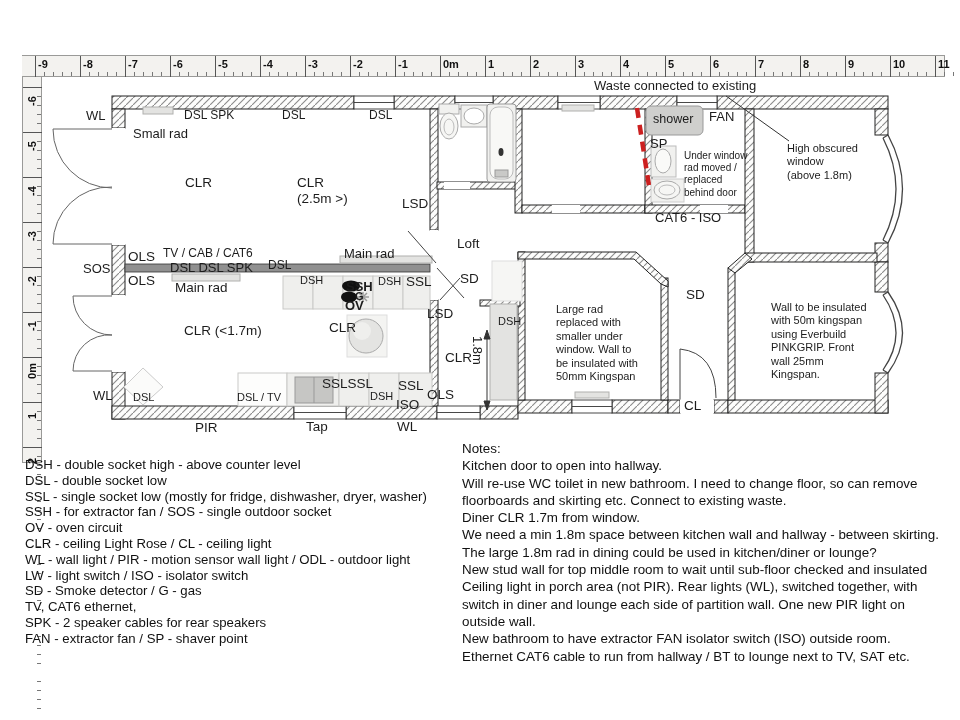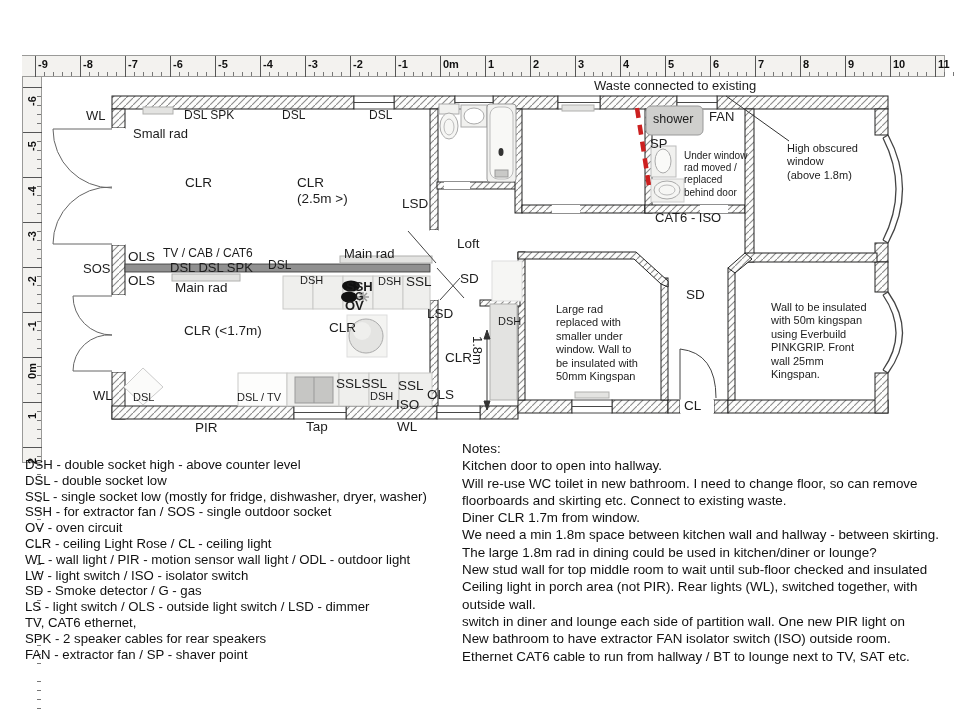--- a/index.html
+++ b/index.html
@@ -455,21 +455,21 @@
       <div class="plan-label" style="left: 346px; top: 279px; font-size: 13px; font-weight: bold;">SSH</div>
       <div class="plan-label" style="left: 355px; top: 290px; font-size: 11px; font-weight: bold;">G</div>
       <div class="plan-label" style="left: 345px; top: 298px; font-size: 13px; font-weight: bold;">OV</div>
       <div class="plan-label" style="left: 378px; top: 275px; font-size: 11px;">DSH</div>
       <div class="plan-label" style="left: 406px; top: 274px; font-size: 13.5px;">SSL</div>
       <div class="plan-label" style="left: 427px; top: 306px; font-size: 13.5px;">LSD</div>
       <div class="plan-label" style="left: 184px; top: 323px; font-size: 13.5px;">CLR (&lt;1.7m)</div>
       <div class="plan-label" style="left: 329px; top: 320px; font-size: 13.5px;">CLR</div>
       <div class="plan-label" style="left: 133px; top: 391px; font-size: 11px;">DSL</div>
       <div class="plan-label" style="left: 237px; top: 391px; font-size: 11px;">DSL / TV</div>
-      <div class="plan-label" style="left: 336px; top: 376px; font-size: 13.5px;">SSLSSL</div>
+      <div class="plan-label" style="left: 322px; top: 376px; font-size: 13.5px;">SSLSSL</div>
       <div class="plan-label" style="left: 398px; top: 378px; font-size: 13.5px;">SSL</div>
       <div class="plan-label" style="left: 370px; top: 390px; font-size: 11px;">DSH</div>
       <div class="plan-label" style="left: 396px; top: 397px; font-size: 13.5px;">ISO</div>
       <div class="plan-label" style="left: 427px; top: 387px; font-size: 13.5px;">OLS</div>
       <div class="plan-label" style="left: 457px; top: 236px; font-size: 13.5px;">Loft</div>
       <div class="plan-label" style="left: 460px; top: 271px; font-size: 13.5px;">SD</div>
       <div class="plan-label" style="left: 498px; top: 315px; font-size: 11px;">DSH</div>
       <div class="plan-label" style="left: 485px; top: 336px; font-size: 13px; transform: rotate(90deg); transform-origin: left top;">1.8m</div>
       <div class="plan-label" style="left: 445px; top: 350px; font-size: 13.5px;">CLR</div>
       <div class="plan-label" style="left: 686px; top: 287px; font-size: 13.5px;">SD</div>
@@ -502,34 +502,33 @@
   <div id="legend">
       <div class="lgline">DSH - double socket high - above counter level</div>
       <div class="lgline">DSL - double socket low</div>
       <div class="lgline">SSL - single socket low (mostly for fridge, dishwasher, dryer, washer)</div>
       <div class="lgline">SSH - for extractor fan  /  SOS - single outdoor socket</div>
       <div class="lgline">OV - oven circuit</div>
       <div class="lgline">CLR - ceiling Light Rose / CL - ceiling light</div>
       <div class="lgline">WL - wall light  / PIR - motion sensor wall light  /  ODL - outdoor light</div>
       <div class="lgline">LW - light switch  /  ISO - isolator switch</div>
       <div class="lgline">SD - Smoke detector / G - gas</div>
-      <div class="lgline">LS - light switch / OLS - outside light switch / LSD - dimmer</div>
       <div class="lgline">TV, CAT6 ethernet,</div>
       <div class="lgline">SPK - 2 speaker cables for rear speakers</div>
       <div class="lgline">FAN - extractor fan / SP - shaver point</div>
     </div>
 
   <div id="notes">
     <div class="ntline">Notes:</div>
   <div class="ntline">Kitchen door to open into hallway.</div>
       <div class="ntline">Will re-use WC toilet in new bathroom. I need to change floor, so can remove</div>
       <div class="ntline">floorboards and skirting etc. Connect to existing waste.</div>
       <div class="ntline">Diner CLR 1.7m from window.</div>
       <div class="ntline">We need a min 1.8m space between kitchen wall and hallway - between skirting.</div>
       <div class="ntline">The large 1.8m rad in dining could be used in kitchen/diner or lounge?</div>
       <div class="ntline">New stud wall for top middle room to wait until sub-floor checked and insulated</div>
       <div class="ntline">Ceiling light in porch area (not PIR). Rear lights (WL), switched together, with</div>
+      <div class="ntline">switch in diner and lounge each side of partition wall. One new PIR light on</div>
       <div class="ntline">outside wall.</div>
-      <div class="ntline">switch in diner and lounge each side of partition wall. One new PIR light on</div>
       <div class="ntline">New bathroom to have extractor FAN isolator switch (ISO) outside room.</div>
       <div class="ntline">Ethernet CAT6 cable to run from hallway / BT to lounge next to TV, SAT etc.</div>
     </div>
 </div>
 
 </body></html>

